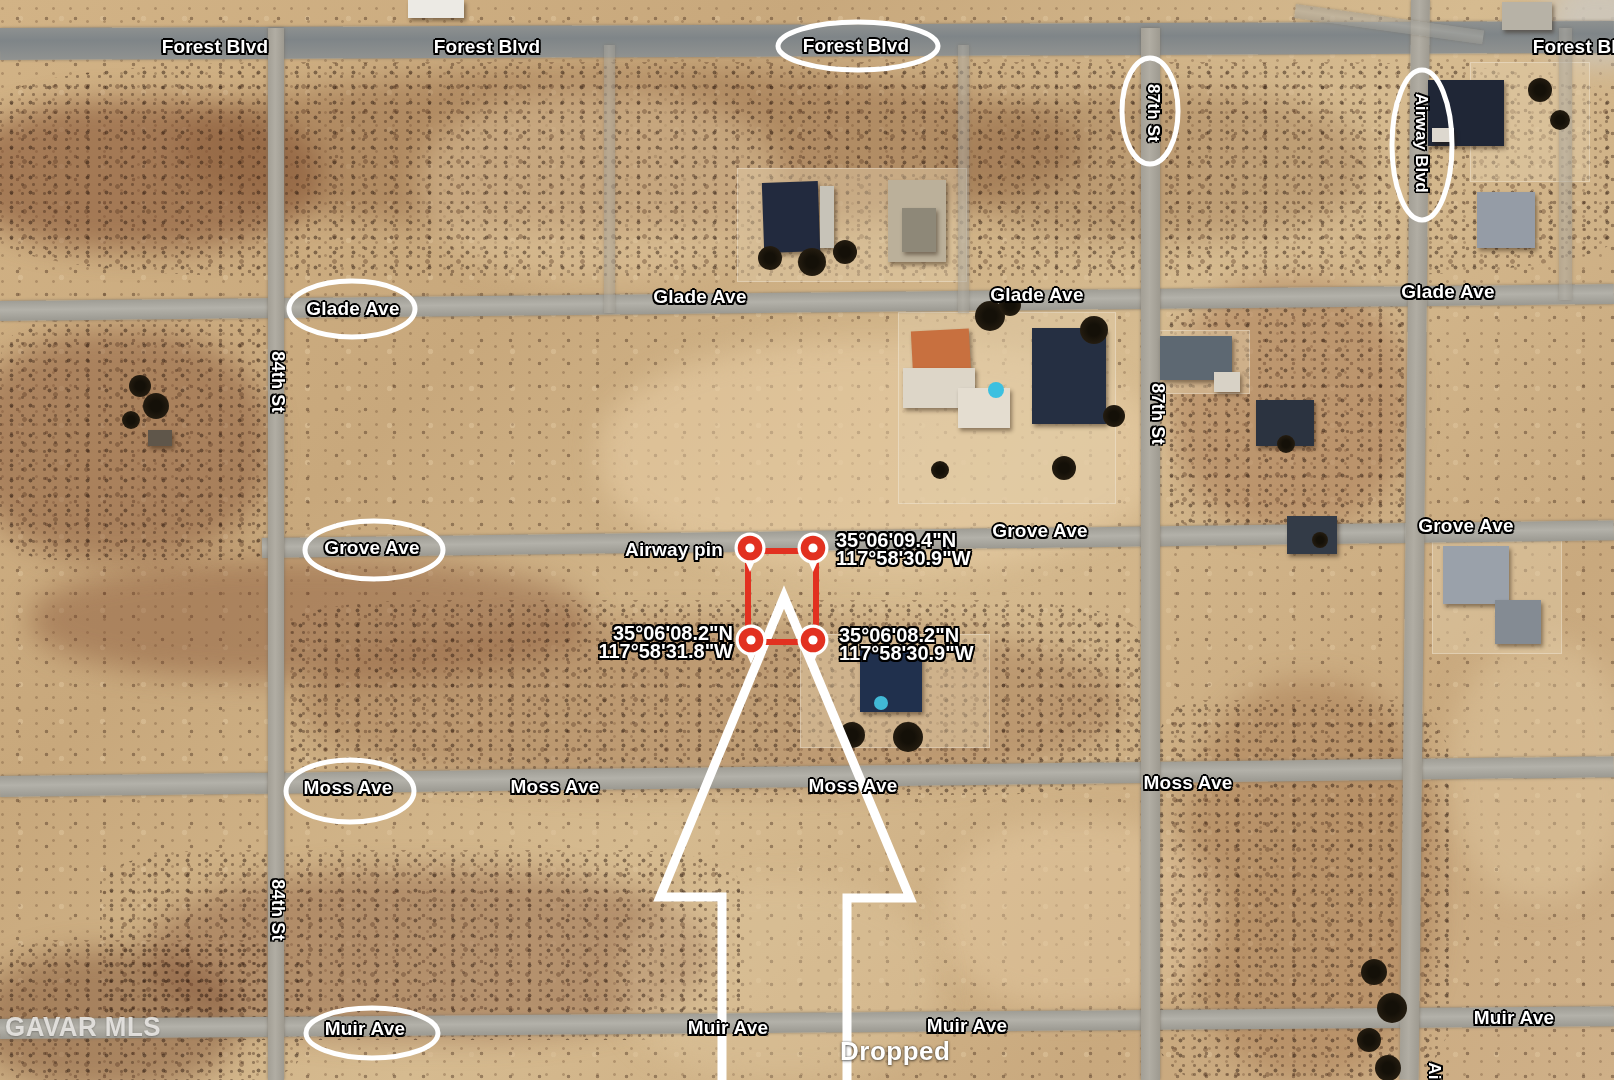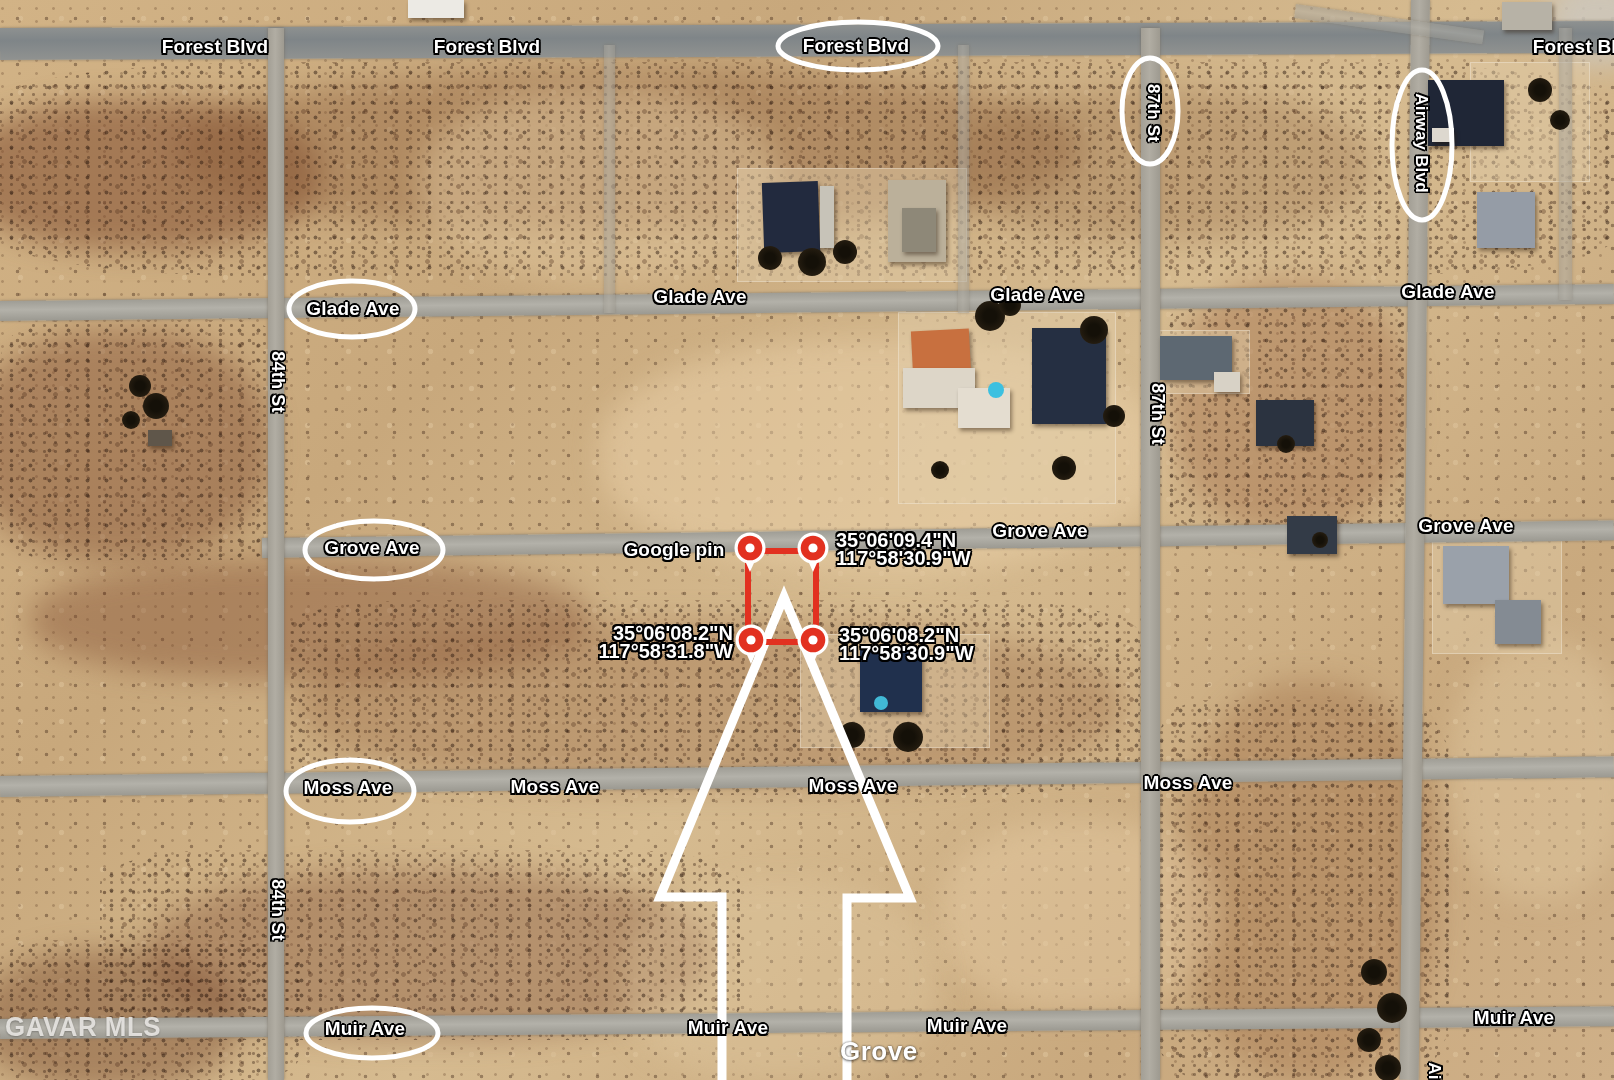--- a/index.html
+++ b/index.html
@@ -196,21 +196,21 @@
       <div class="map-label" style="left: 1037px; top: 295px; font-size: 19px;">Glade Ave</div>
       <div class="map-label" style="left: 1448px; top: 292px; font-size: 19px;">Glade Ave</div>
       <div class="map-label vert" style="left: 277px; top: 382px; font-size: 18px;">84th St</div>
       <div class="map-label vert" style="left: 1153px; top: 113px; font-size: 17px;">87th St</div>
       <div class="map-label vert" style="left: 1421px; top: 143px; font-size: 17px;">Airway Blvd</div>
       <div class="map-label vert" style="left: 1157px; top: 414px; font-size: 18px;">87th St</div>
       <div class="map-label vert" style="left: 277px; top: 910px; font-size: 18px;">84th St</div>
       <div class="map-label" style="left: 372px; top: 548px; font-size: 19px;">Grove Ave</div>
       <div class="map-label" style="left: 1040px; top: 531px; font-size: 19px;">Grove Ave</div>
       <div class="map-label" style="left: 1466px; top: 526px; font-size: 19px;">Grove Ave</div>
-      <div class="map-label" style="left: 674px; top: 550px; font-size: 19px;">Google pin</div>
+      <div class="map-label" style="left: 674px; top: 550px; font-size: 19px;">Airway pin</div>
       <div class="map-label" style="left: 348px; top: 788px; font-size: 19px;">Moss Ave</div>
       <div class="map-label" style="left: 555px; top: 787px; font-size: 19px;">Moss Ave</div>
       <div class="map-label" style="left: 853px; top: 786px; font-size: 19px;">Moss Ave</div>
       <div class="map-label" style="left: 1188px; top: 783px; font-size: 19px;">Moss Ave</div>
       <div class="map-label" style="left: 365px; top: 1029px; font-size: 19px;">Muir Ave</div>
       <div class="map-label" style="left: 728px; top: 1028px; font-size: 19px;">Muir Ave</div>
       <div class="map-label" style="left: 967px; top: 1026px; font-size: 19px;">Muir Ave</div>
       <div class="map-label" style="left: 1514px; top: 1018px; font-size: 19px;">Muir Ave</div>
       <div class="map-label vert" style="left: 1434px; top: 1112px; font-size: 17px;">Airway Blvd</div>
       <div class="coord-label" style="left: 836px; top: 531px;">
@@ -220,14 +220,14 @@
       <div class="coord-label" style="right: 881px; text-align: right; top: 624px;">
         <div>35°06'08.2"N</div>
         <div>117°58'31.8"W</div>
       </div>
       <div class="coord-label" style="left: 839px; top: 626px;">
         <div>35°06'08.2"N</div>
         <div>117°58'30.9"W</div>
       </div>
     </div>
   <div id="mls-watermark">GAVAR MLS</div>
-  <div id="google-watermark">Grove</div>
+  <div id="google-watermark">Dropped</div>
 </div>
 
 </body></html>

